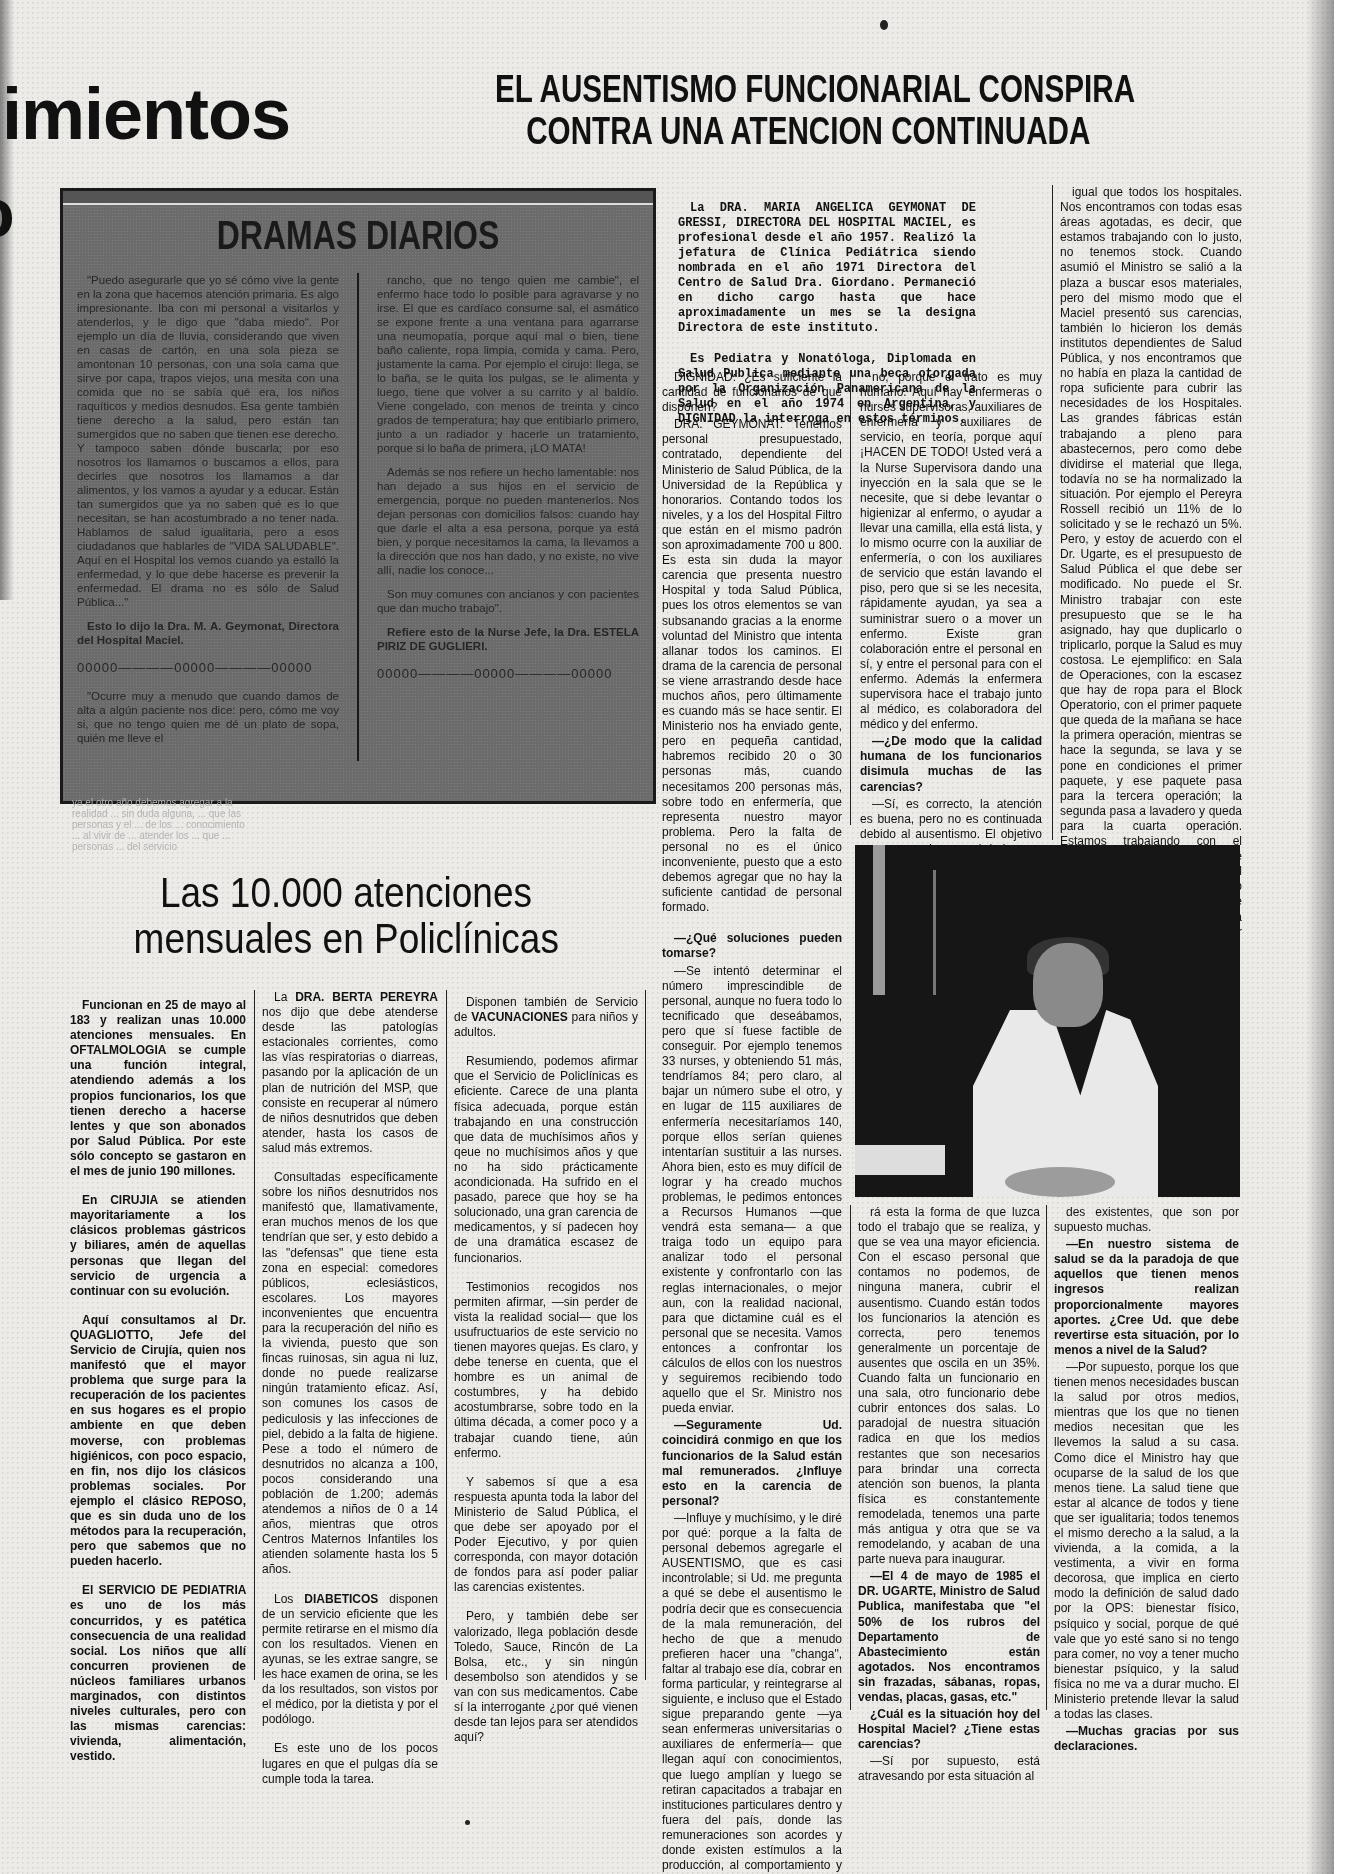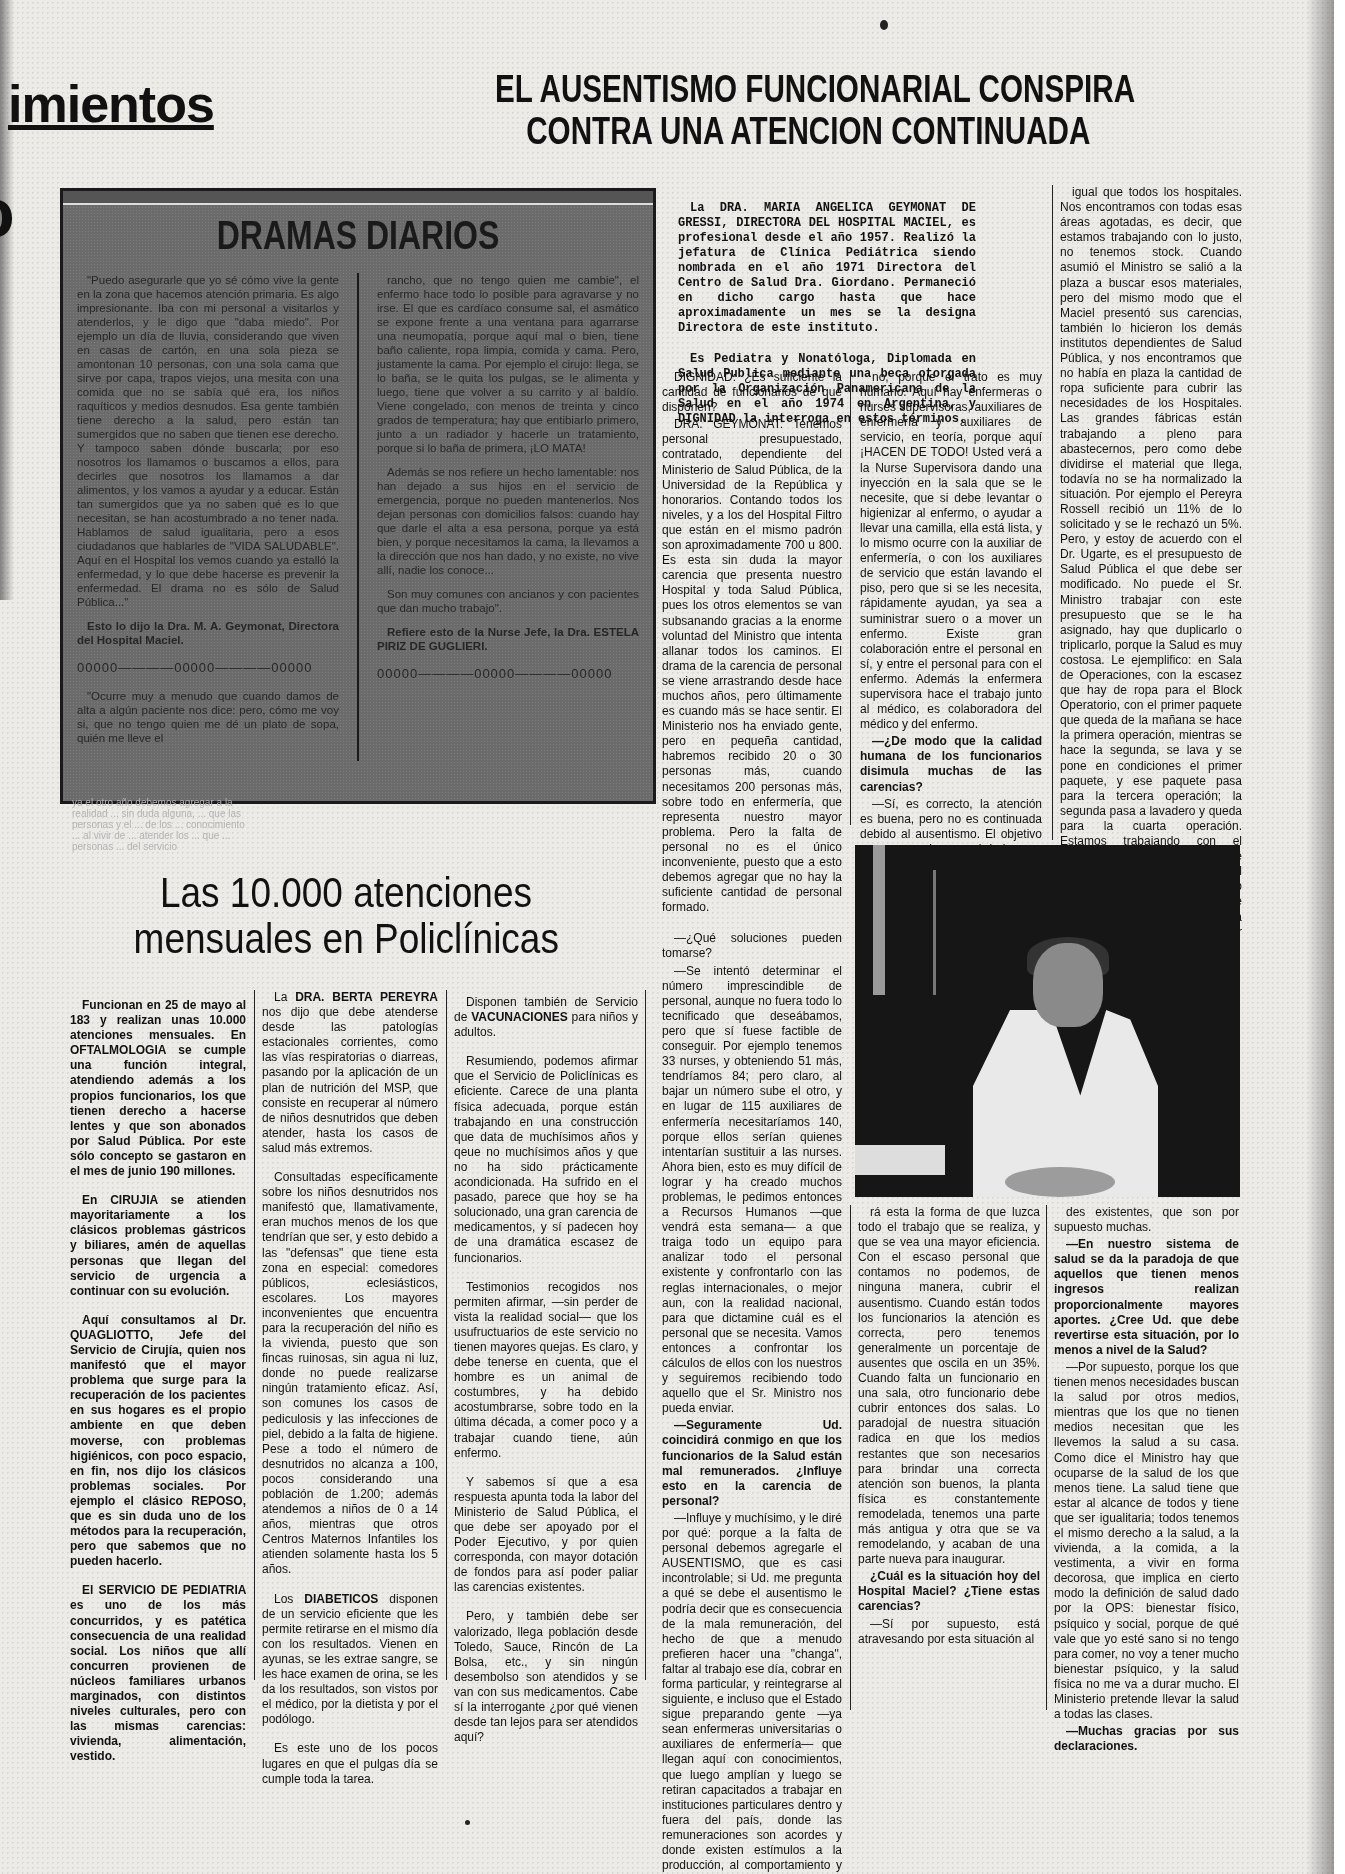--- a/index.html
+++ b/index.html
@@ -2,21 +2,21 @@
 <html><head>
 <meta charset="utf-8">
 <style>
   html,body{margin:0;padding:0;}
   body{width:1345px;height:1874px;background:#ffffff;position:relative;overflow:hidden;font-family:"Liberation Sans",sans-serif;color:#111;}
   .page{position:absolute;left:0;top:0;width:1334px;height:1874px;background:#ecebe8;
     background-image:radial-gradient(rgba(0,0,0,0.08) 1px,transparent 1px);background-size:5px 5px;}
   .page-edge{position:absolute;right:0;top:0;width:28px;height:100%;background:linear-gradient(to right,rgba(0,0,0,0),rgba(0,0,0,0.35));}
   .left-edge{position:absolute;left:0;top:0;width:14px;height:600px;background:linear-gradient(to right,rgba(0,0,0,0.45),rgba(0,0,0,0));}
   .abs{position:absolute;}
-  .section-word{left:8px;top:78px;font-size:52px;font-weight:900;letter-spacing:-1px;line-height:1;text-decoration:underline;}
+  .section-word{left:2px;top:78px;font-size:72px;font-weight:900;letter-spacing:-1px;line-height:1;}
   .section-o{left:-28px;top:178px;font-size:70px;font-weight:900;line-height:1;}
   .headline{left:495px;top:68px;width:720px;font-family:"Liberation Sans",sans-serif;font-weight:900;font-size:38px;line-height:42px;transform:scaleX(0.78);transform-origin:left top;letter-spacing:0;white-space:nowrap;}
   .headline .l2{display:block;padding-left:40px;}
   .box{left:60px;top:188px;width:590px;height:610px;background:#6b6b6b;border:3px solid #1a1a1a;
     background-image:radial-gradient(rgba(255,255,255,0.12) 1px,transparent 1px);background-size:3px 3px;}
   .box-top{position:absolute;left:0;top:0;right:0;height:12px;border-bottom:2px solid #ddd;background:#555;}
   .box-title{position:absolute;left:0;right:0;top:22px;text-align:center;font-size:40px;font-weight:700;color:#1a1a1a;transform:scaleX(0.8);}
   .box-cols{position:absolute;left:14px;right:14px;top:82px;bottom:40px;display:flex;gap:18px;}
   .box-col{flex:1;font-size:11.5px;line-height:14px;color:#262626;text-align:justify;}
   .box-col p{margin:0 0 10px 0;text-indent:10px;}
@@ -83,21 +83,21 @@
     <p>Es Pediatra y Nonatóloga, Diplomada en Salud Publica mediante una beca otorgada por la Organización Panamericana de la Salud en el año 1974 en Argentina, y DIGNIDAD la interroga en estos términos.</p>
   </div>
 
   <div class="rule" style="left:1052px;top:185px;height:320px;"></div>
   <div class="rule" style="left:850px;top:370px;height:455px;"></div>
   <div class="rule" style="left:1052px;top:505px;height:335px;"></div>
 
   <div class="abs col" id="colA" style="left:662px;top:370px;width:180px;">
       <p class="tight" style="font-weight: 400;">DIGNIDAD: ¿Es suficiente la cantidad de funcionarios de qué disponen?</p>
       <p class="tight">DRA. GEYMONAT: Tenemos personal presupuestado, contratado, dependiente del Ministerio de Salud Pública, de la Universidad de la República y honorarios. Contando todos los niveles, y a los del Hospital Filtro que están en el mismo padrón son aproximadamente 700 u 800. Es esta sin duda la mayor carencia que presenta nuestro Hospital y toda Salud Pública, pues los otros elementos se van subsanando gracias a la enorme voluntad del Ministro que intenta allanar todos los caminos. El drama de la carencia de personal se viene arrastrando desde hace muchos años, pero últimamente es cuando más se hace sentir. El Ministerio nos ha enviado gente, pero en pequeña cantidad, habremos recibido 20 o 30 personas más, cuando necesitamos 200 personas más, sobre todo en enfermería, que representa nuestro mayor problema. Pero la falta de personal no es el único inconveniente, puesto que a esto debemos agregar que no hay la suficiente cantidad de personal formado.</p>
-      <p class="tight" style="font-weight: 400; margin-top: 16px;">—¿Qué soluciones pueden tomarse?</p>
+      <p class="tight" style="font-weight: 700; margin-top: 16px;">—¿Qué soluciones pueden tomarse?</p>
       <p class="tight">—Se intentó determinar el número imprescindible de personal, aunque no fuera todo lo tecnificado que deseábamos, pero que sí fuese factible de conseguir. Por ejemplo tenemos 33 nurses, y obteniendo 51 más, tendríamos 84; pero claro, al bajar un número sube el otro, y en lugar de 115 auxiliares de enfermería necesitaríamos 140, porque ellos serían quienes intentarían sustituir a las nurses. Ahora bien, esto es muy difícil de lograr y ha creado muchos problemas, le pedimos entonces a Recursos Humanos —que vendrá esta semana— a que traiga todo un equipo para analizar todo el personal existente y confrontarlo con las reglas internacionales, o mejor aun, con la realidad nacional, para que dictamine cuál es el personal que se necesita. Vamos entonces a confrontar los cálculos de ellos con los nuestros y seguiremos recibiendo todo aquello que el Sr. Ministro nos pueda enviar.</p>
       <p class="tight" style="font-weight: 700;">—Seguramente Ud. coincidirá conmigo en que los funcionarios de la Salud están mal remunerados. ¿Influye esto en la carencia de personal?</p>
       <p class="tight">—Influye y muchísimo, y le diré por qué: porque a la falta de personal debemos agregarle el AUSENTISMO, que es casi incontrolable; si Ud. me pregunta a qué se debe el ausentismo le podría decir que es consecuencia de la mala remuneración, del hecho de que a menudo prefieren hacer una "changa", faltar al trabajo ese día, cobrar en forma particular, y reintegrarse al siguiente, e incluso que el Estado sigue preparando gente —ya sean enfermeras universitarias o auxiliares de enfermería— que llegan aquí con conocimientos, que luego amplían y luego se retiran capacitados a trabajar en instituciones particulares dentro y fuera del país, donde las remuneraciones son acordes y donde existen estímulos a la producción, al comportamiento y al rendimiento, y obviamente dejan el cargo público.</p>
     </div>
 
   <div class="abs col" id="colBTop" style="left:860px;top:370px;width:182px;">
       <p class="tight">no, porque el trato es muy humano. Aquí hay enfermeras o nurses supervisoras, auxiliares de enfermería y auxiliares de servicio, en teoría, porque aquí ¡HACEN DE TODO! Usted verá a la Nurse Supervisora dando una inyección en la sala que se le necesite, que si debe levantar o higienizar al enfermo, o ayudar a llevar una camilla, ella está lista, y lo mismo ocurre con la auxiliar de enfermería, o con los auxiliares de servicio que están lavando el piso, pero que si se les necesita, rápidamente ayudan, ya sea a suministrar suero o a mover un enfermo. Existe gran colaboración entre el personal en sí, y entre el personal para con el enfermo. Además la enfermera supervisora hace el trabajo junto al médico, es colaboradora del médico y del enfermo.</p>
       <p class="tight" style="font-weight: 700;">—¿De modo que la calidad humana de los funcionarios disimula muchas de las carencias?</p>
       <p class="tight">—Sí, es correcto, la atención es buena, pero no es continuada debido al ausentismo. El objetivo que perseguimos es brindar una atención continuada y permanente, cosa que lamentablemente hoy no podemos cumplir. Se-</p>
     </div>
@@ -113,20 +113,21 @@
     <div class="hair"></div>
     <div class="face"></div>
     <div class="desk"></div>
     <div class="plate"></div>
   </div>
 
   <div class="rule" style="left:850px;top:1205px;height:505px;"></div>
   <div class="rule" style="left:1046px;top:1205px;height:505px;"></div>
   <div class="abs col" id="colBBot" style="left:858px;top:1205px;width:182px;">
       <p class="tight">rá esta la forma de que luzca todo el trabajo que se realiza, y que se vea una mayor eficiencia. Con el escaso personal que contamos no podemos, de ninguna manera, cubrir el ausentismo. Cuando están todos los funcionarios la atención es correcta, pero tenemos generalmente un porcentaje de ausentes que oscila en un 35%. Cuando falta un funcionario en una sala, otro funcionario debe cubrir entonces dos salas. Lo paradojal de nuestra situación radica en que los medios restantes que son necesarios para brindar una correcta atención son buenos, la planta física es constantemente remodelada, tenemos una parte más antigua y otra que se va remodelando, y acaban de una parte nueva para inaugurar.</p>
+      <p class="tight" style="font-weight: 700;">—El 4 de mayo de 1985 el DR. UGARTE, Ministro de Salud Publica, manifestaba que "el 50% de los rubros del Departamento de Abastecimiento están agotados. Nos encontramos sin frazadas, sábanas, ropas, vendas, placas, gasas, etc."</p>
       <p class="tight" style="font-weight: 700;">¿Cuál es la situación hoy del Hospital Maciel? ¿Tiene estas carencias?</p>
       <p class="tight">—Sí por supuesto, está atravesando por esta situación al</p>
     </div>
   <div class="abs col" id="colCBot" style="left:1054px;top:1205px;width:185px;">
       <p class="tight">des existentes, que son por supuesto muchas.</p>
       <p class="tight" style="font-weight: 700;">—En nuestro sistema de salud se da la paradoja de que aquellos que tienen menos ingresos realizan proporcionalmente mayores aportes. ¿Cree Ud. que debe revertirse esta situación, por lo menos a nivel de la Salud?</p>
       <p class="tight">—Por supuesto, porque los que tienen menos necesidades buscan la salud por otros medios, mientras que los que no tienen medios necesitan que les llevemos la salud a su casa. Como dice el Ministro hay que ocuparse de la salud de los que menos tiene. La salud tiene que estar al alcance de todos y tiene que ser igualitaria; todos tenemos el mismo derecho a la salud, a la vivienda, a la comida, a la vestimenta, a vivir en forma decorosa, que implica en cierto modo la definición de salud dado por la OPS: bienestar físico, psíquico y social, porque de qué vale que yo esté sano si no tengo para comer, no voy a tener mucho bienestar psíquico, y la salud física no me va a durar mucho. El Ministerio pretende llevar la salud a todas las clases.</p>
       <p class="tight" style="font-weight: 700;">—Muchas gracias por sus declaraciones.</p>
     </div>
 

